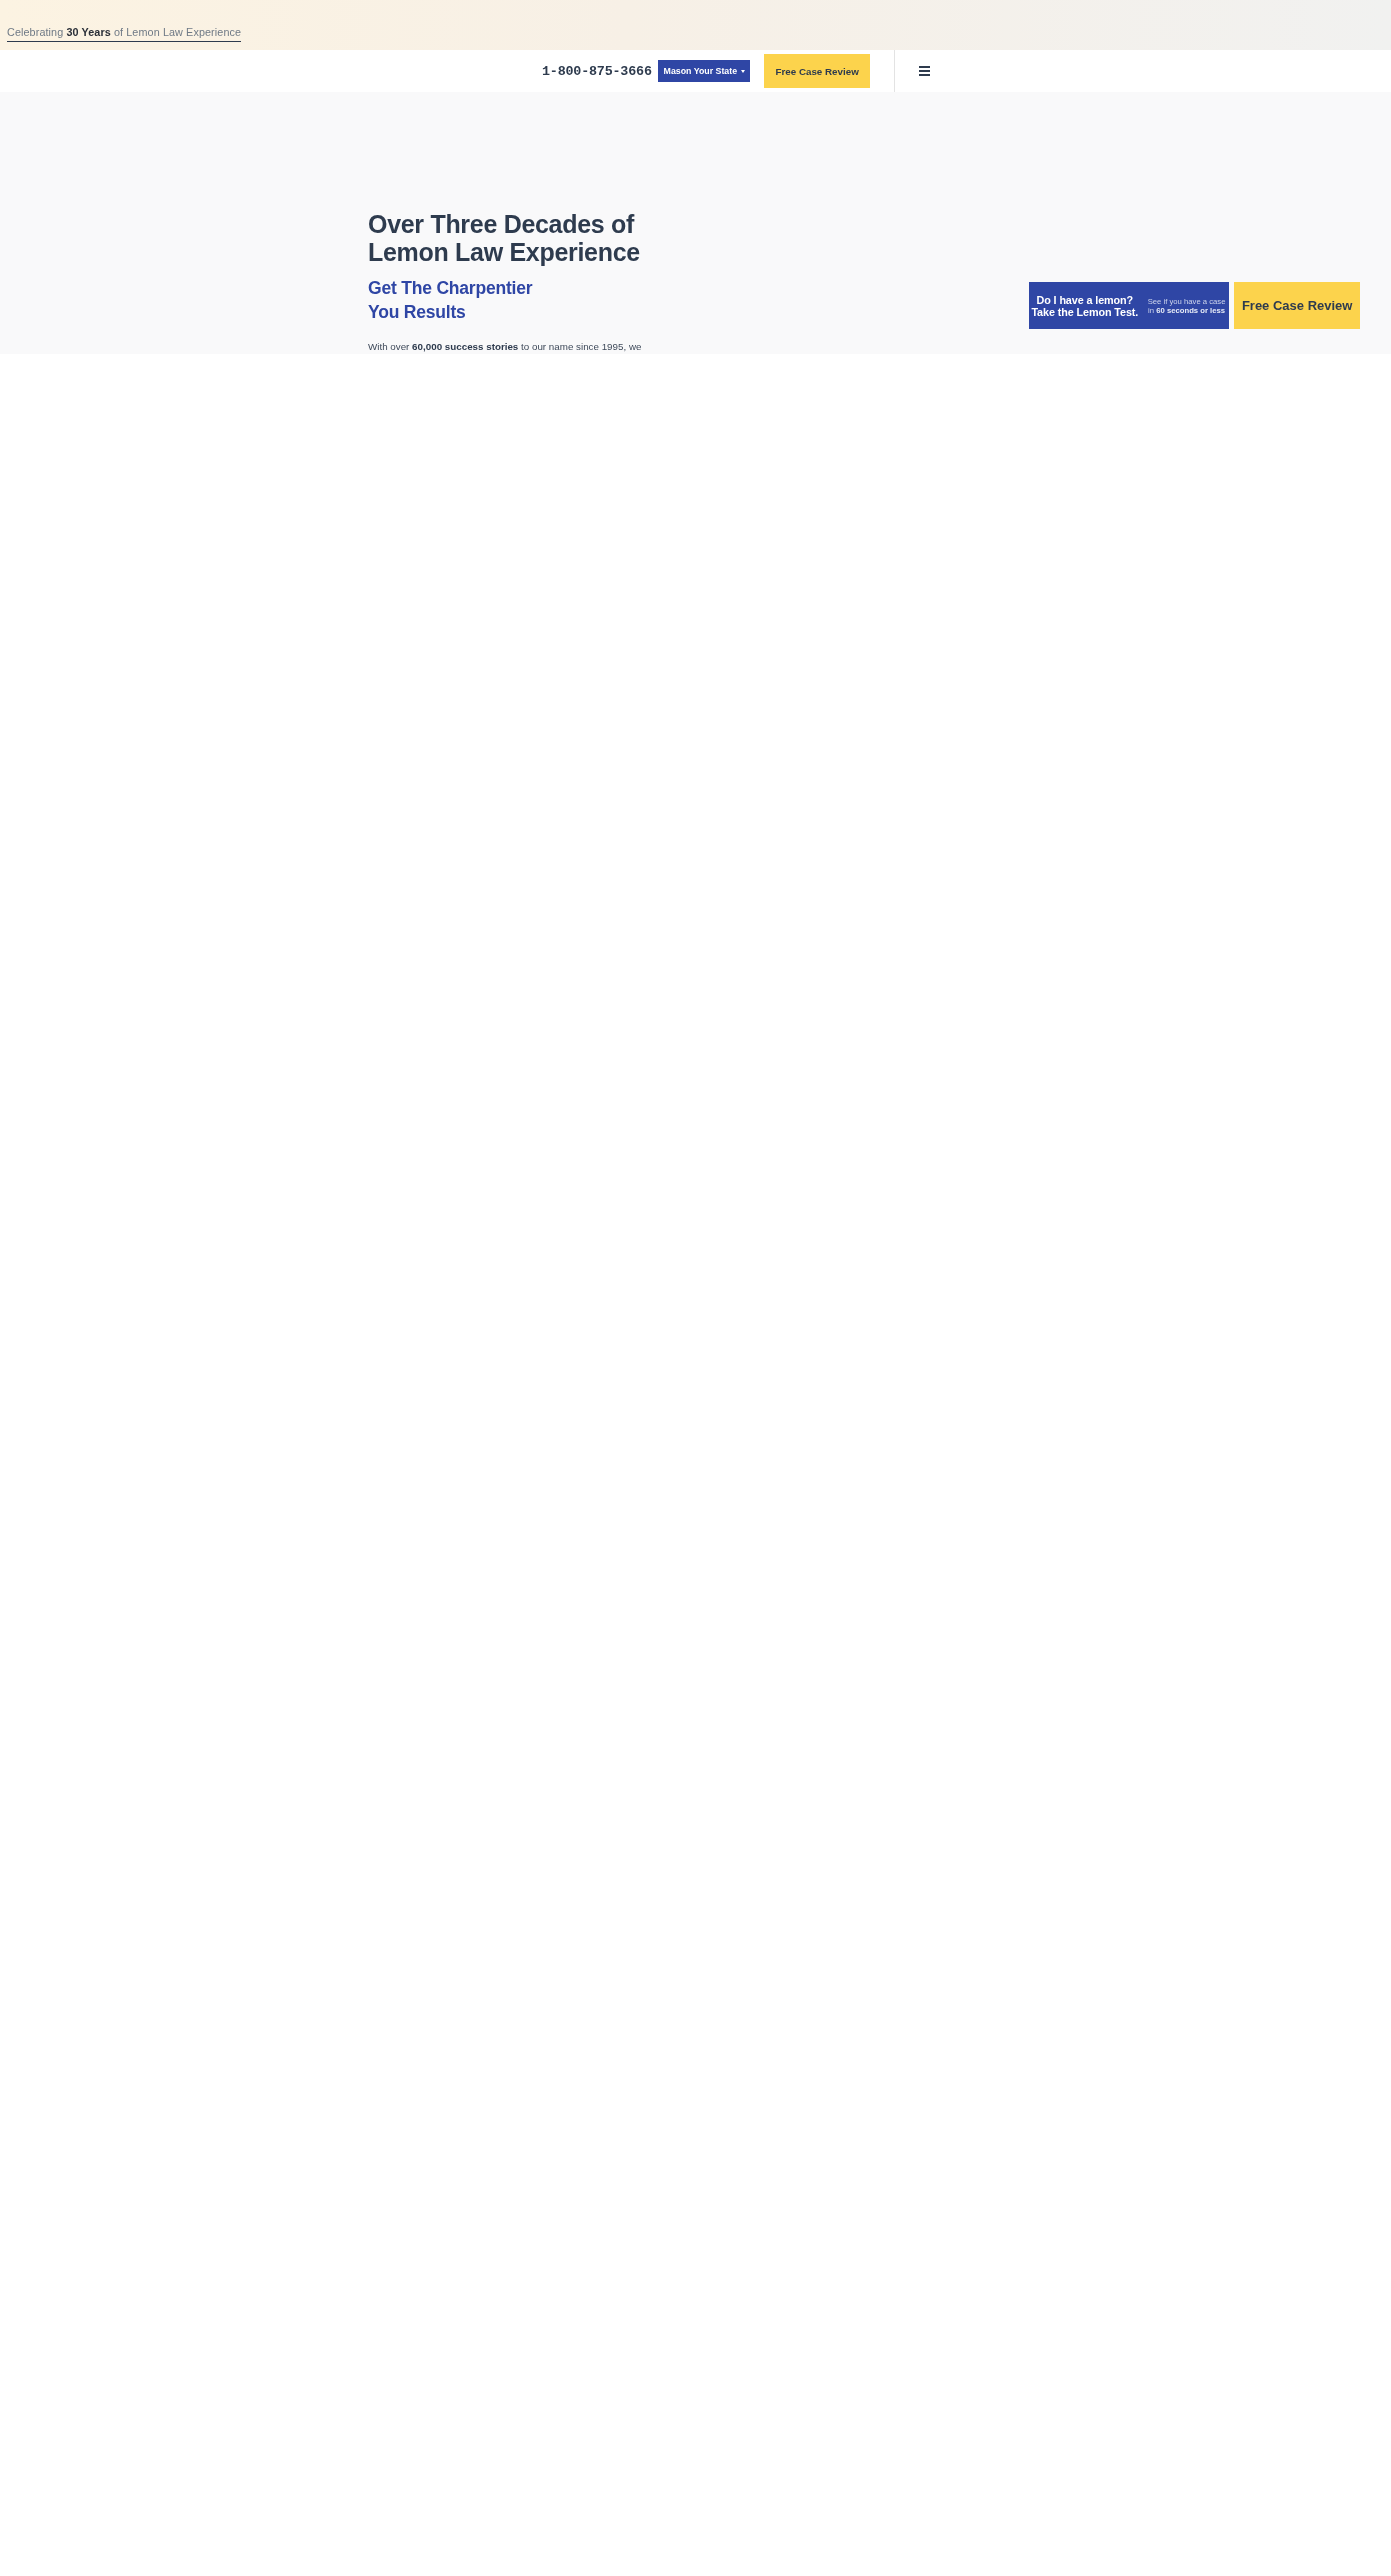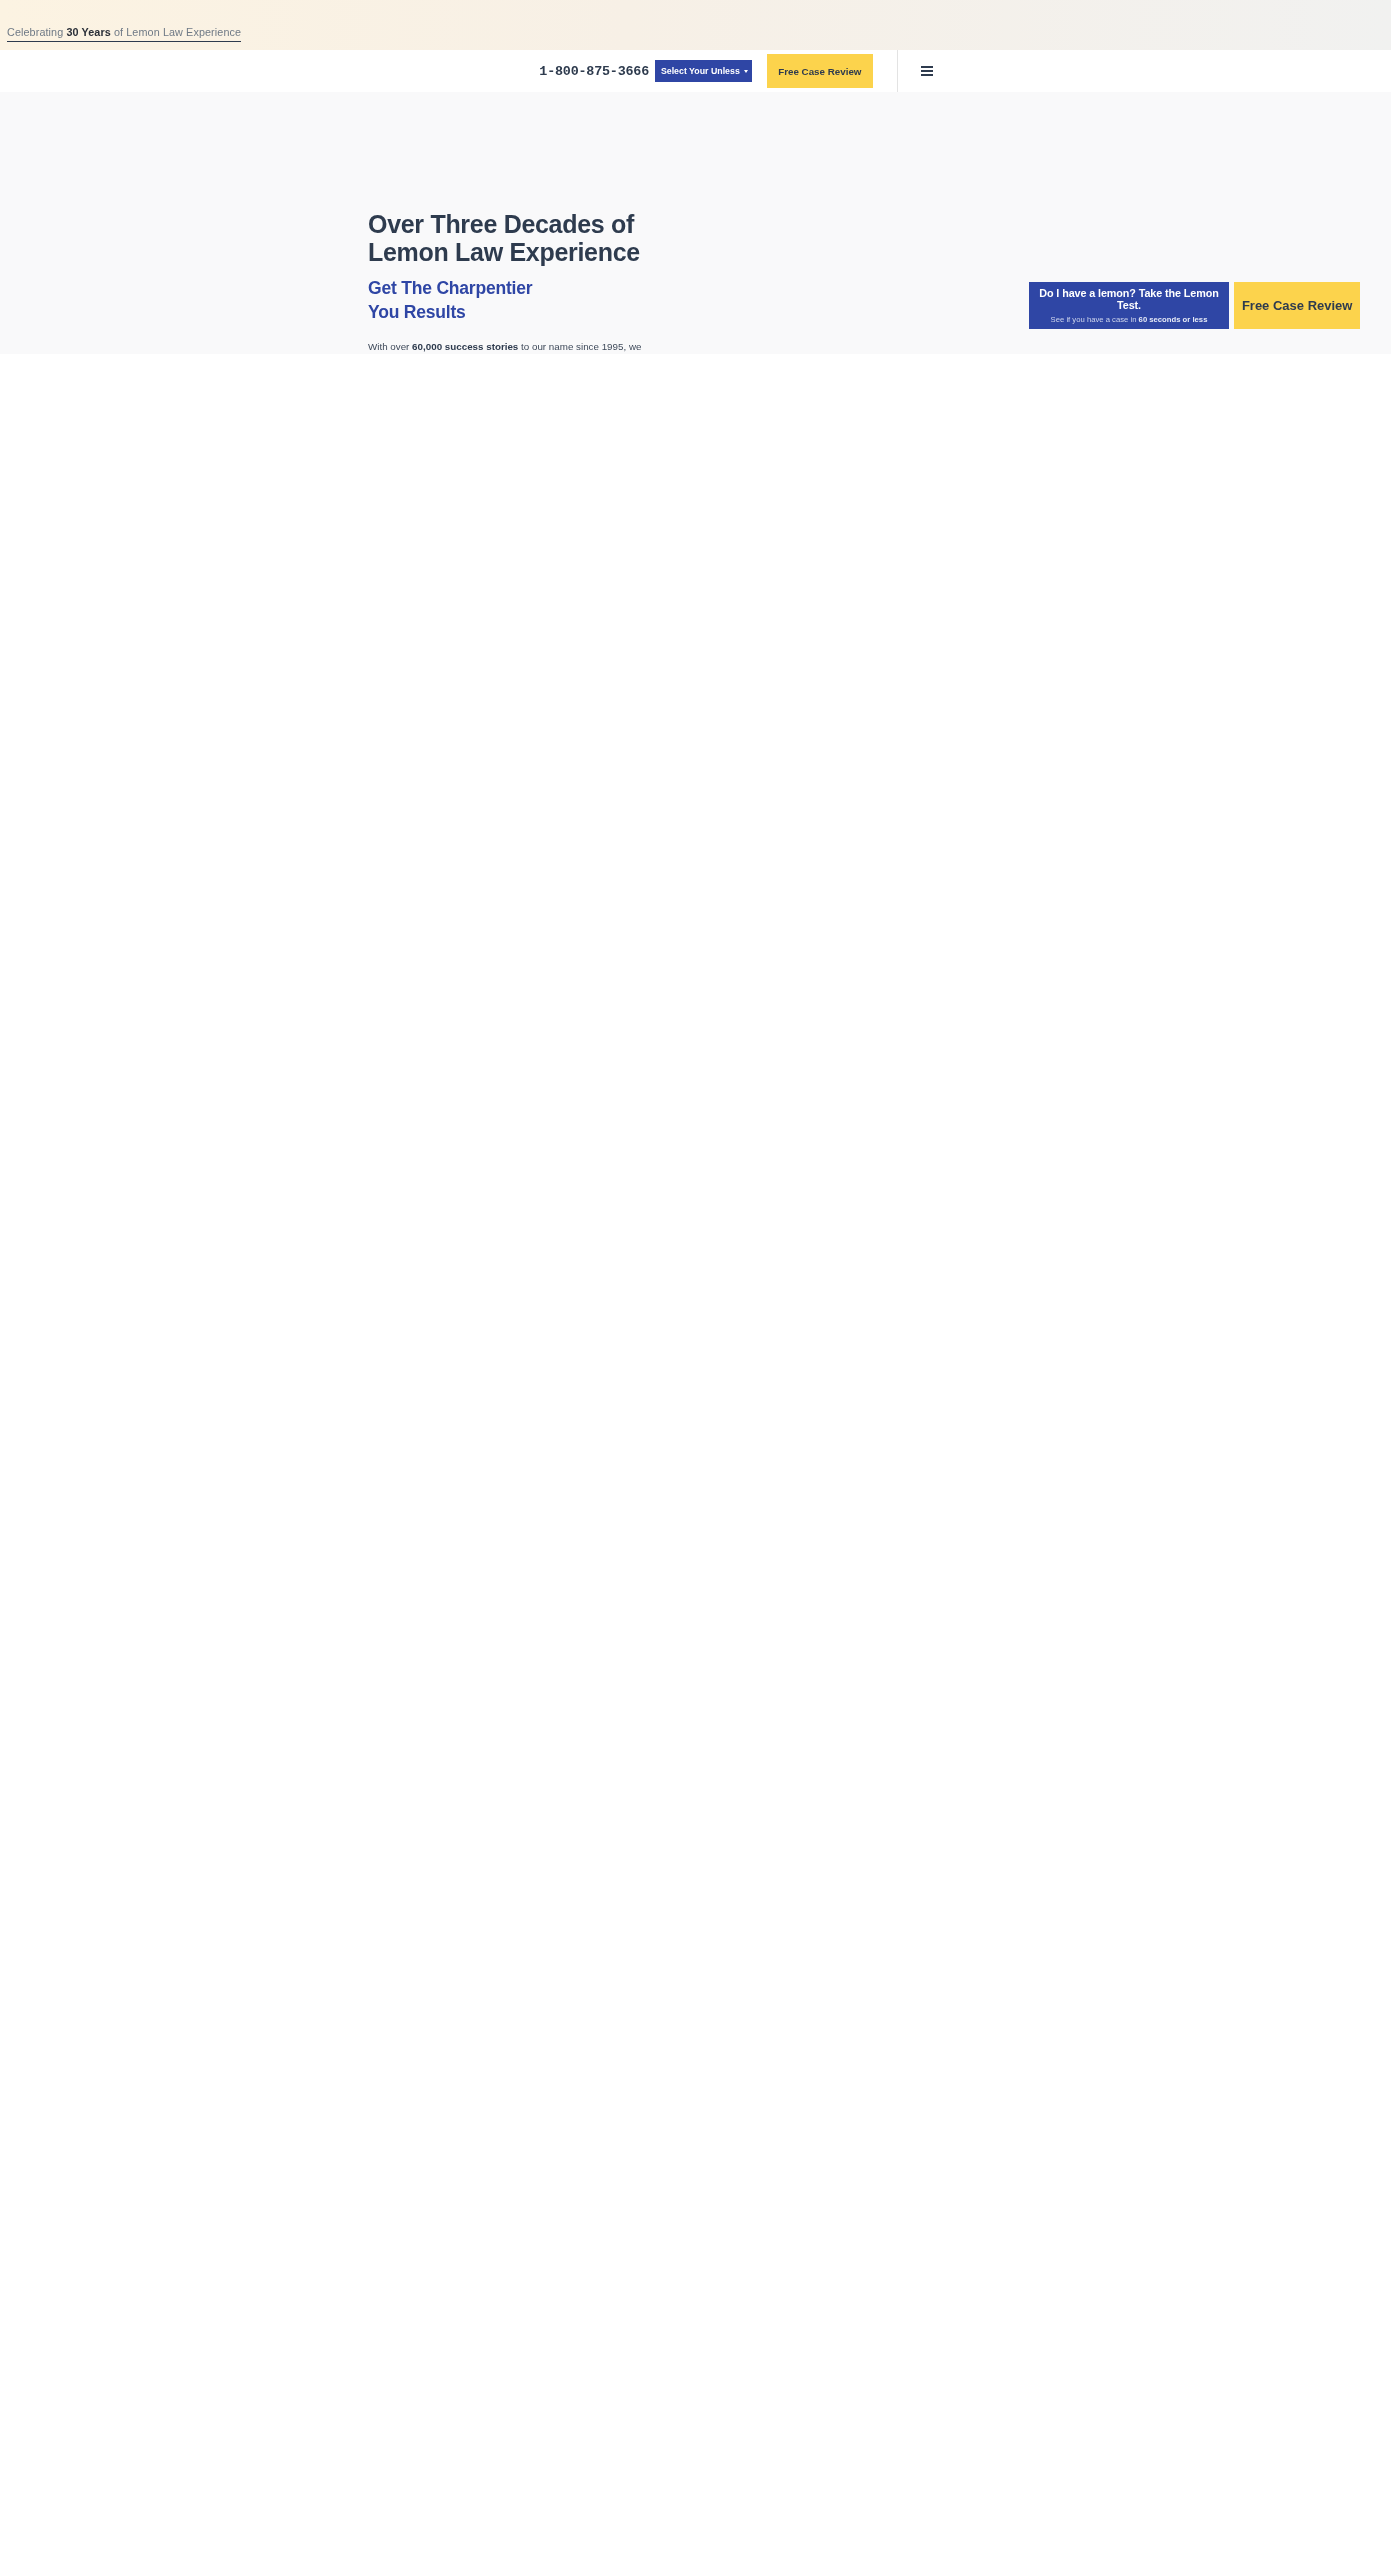--- a/index.html
+++ b/index.html
@@ -141,21 +141,21 @@
     padding-bottom: 11px;
     margin-top: 20px;
   }
   .hero-ctas { position: absolute; left: 1029px; top: 190px; display: flex; align-items: flex-start; gap: 5.2px;}
   .lemon-test-btn {
     background: #2f46a5;
     color: #fff;
     width: 200px;
     height: 47px;
     display: flex;
-    flex-direction: column;
+    flex-direction: row;
     align-items: center;
     justify-content: center;
     gap: 3.6px;
     text-align: center;
   }
   .lemon-test-btn .l1 { font-size: 10.8px; font-weight: 800; letter-spacing: -0.1px; }
   .lemon-test-btn .l2 { font-size: 7.7px; color: #cdd4ec; }
   .lemon-test-btn .l2 b { color: #e7ebf7; font-weight: 700;}
   .free-review-btn {
     background: #fcd34c;
@@ -244,21 +244,21 @@
 <div class="top-banner">
   <div class="top-banner-text">
     <span>Celebrating </span><b>30 Years</b><span> of Lemon Law Experience</span>
   </div>
 </div>
 
 <div class="header">
   <div class="header-inner">
     <a class="phone">1-800-875-3666</a>
     <div class="state-select">
-      <span>Select Your Unless</span>
+      <span>Mason Your State</span>
       <i class="caret"></i>
     </div>
     <div class="hdr-cta">Free Case Review</div>
     <div class="hdr-sep"></div>
     <div class="hamburger">
       <span></span>
         <span></span>
         <span></span>
     </div>
   </div>

